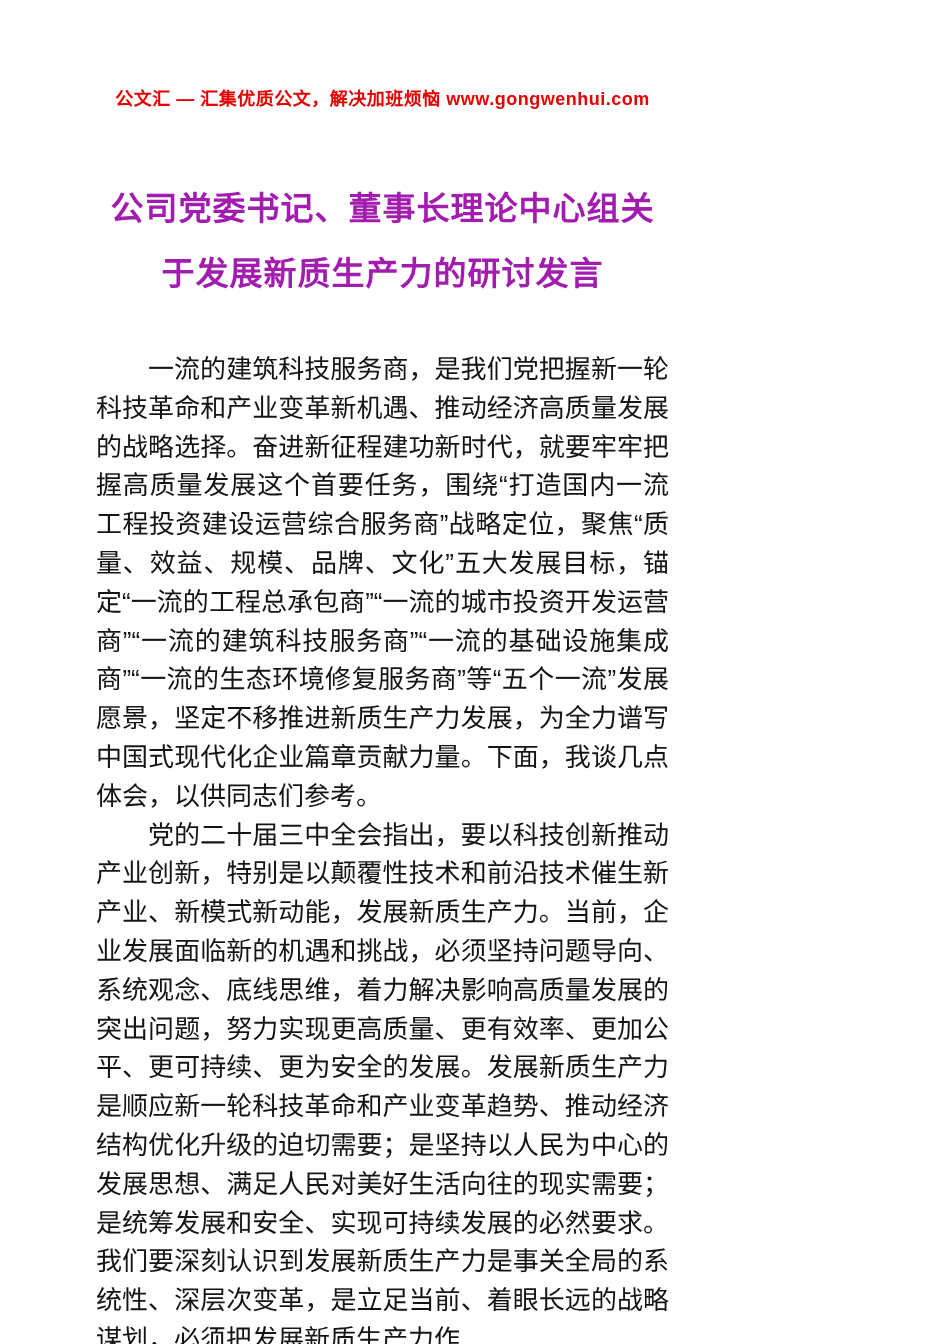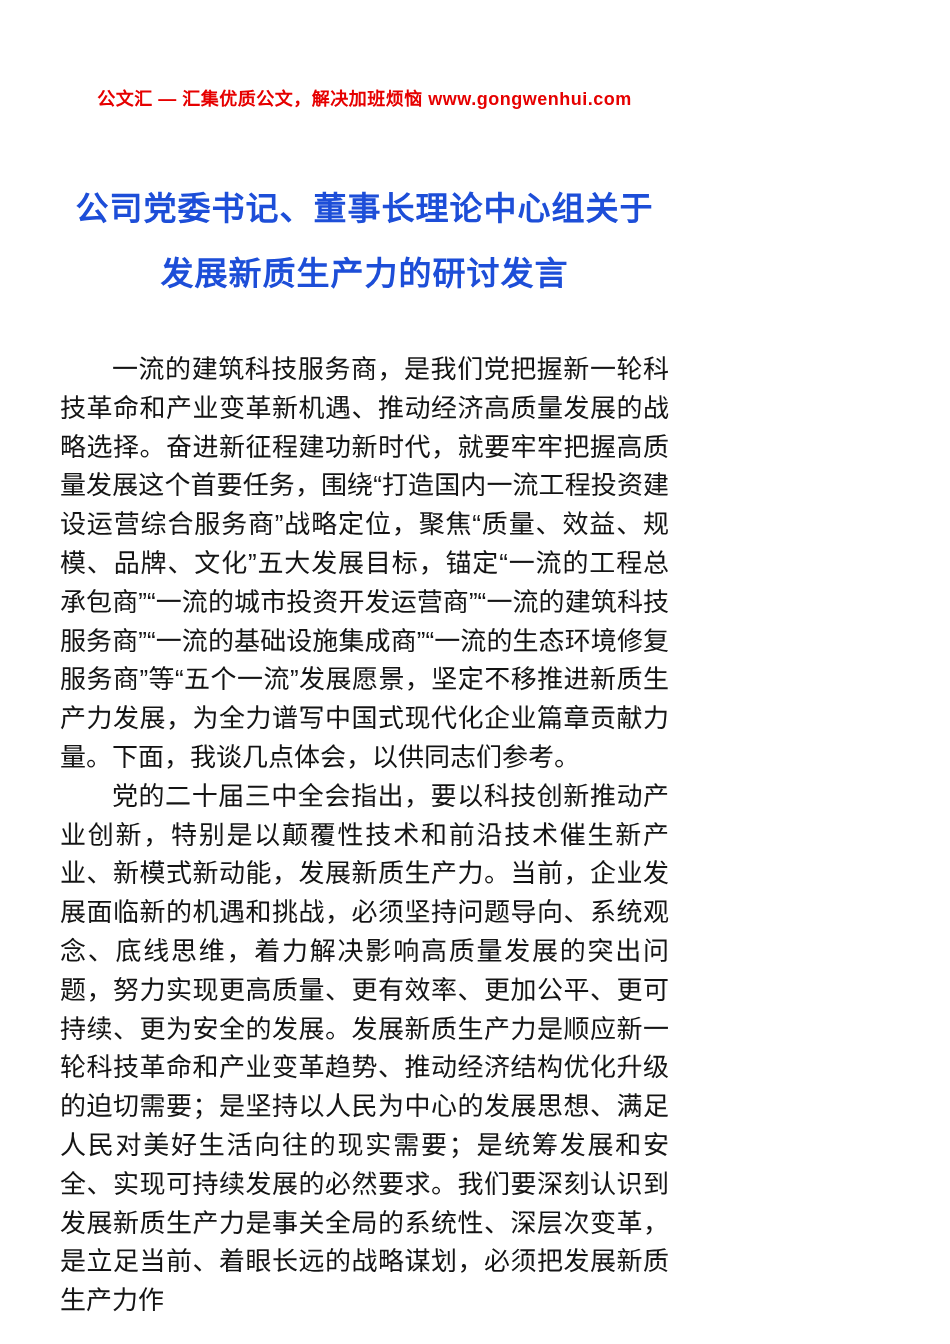--- a/index.html
+++ b/index.html
@@ -10,39 +10,39 @@
     width: 950px;
     height: 1344px;
     background: #ffffff;
     overflow: hidden;
     font-family: "Liberation Sans", sans-serif;
   }
   .page {
     box-sizing: border-box;
     width: 807px;
     height: 1344px;
-    padding: 84px 138px 0 60px;
+    padding: 84px 138px 0 96px;
     background: #ffffff;
   }
   .banner {
     color: #e60000;
     text-align: center;
     font-size: 18px;
     font-weight: 600;
     letter-spacing: 0.5px;
     white-space: nowrap;
   }
   .title {
     margin: 66px 0 0 0;
     padding: 0;
     font-size: 33px;
     font-weight: 700;
     text-align: center;
     line-height: 65px;
-    color: #1d4ed8;
+    color: #a21caf;
     letter-spacing: 1px;
   }
   .content {
     margin-top: 44px;
     font-size: 26px;
     line-height: 38.8px;
     color: #141414;
     text-align: justify;
     text-justify: inter-ideograph;
   }

